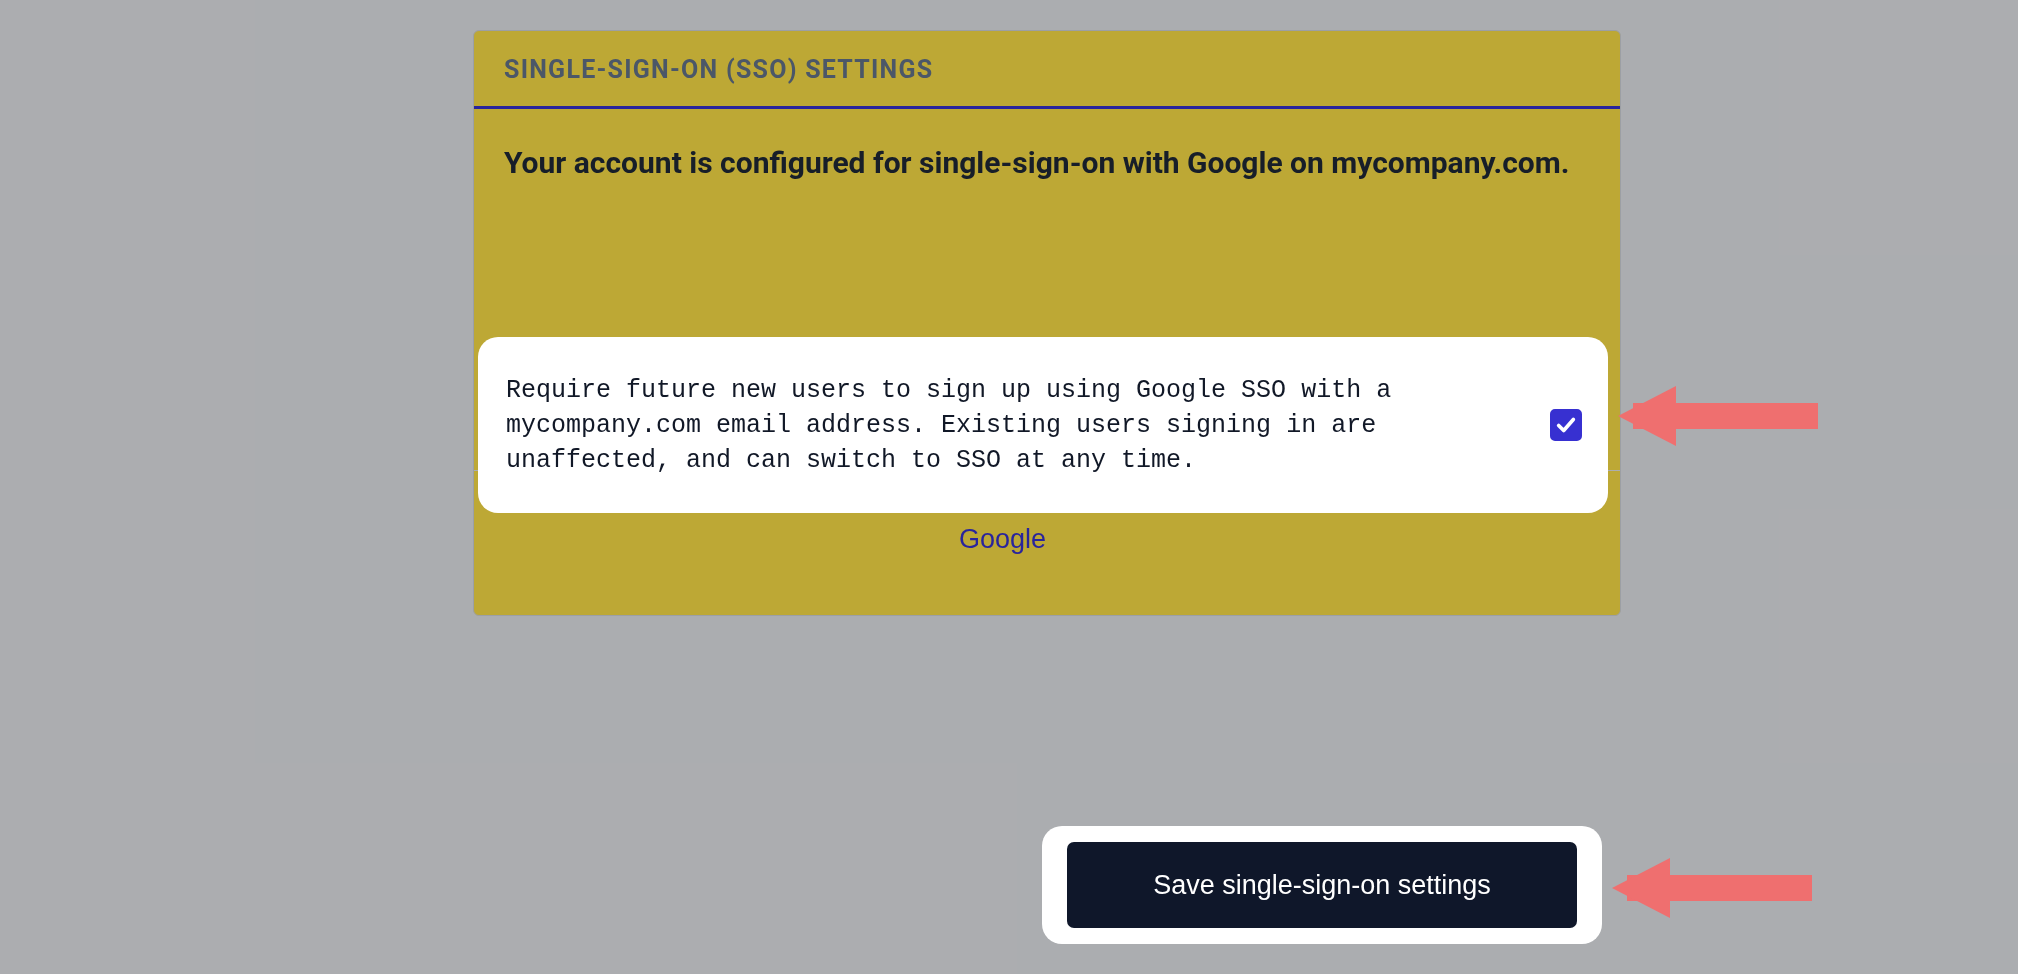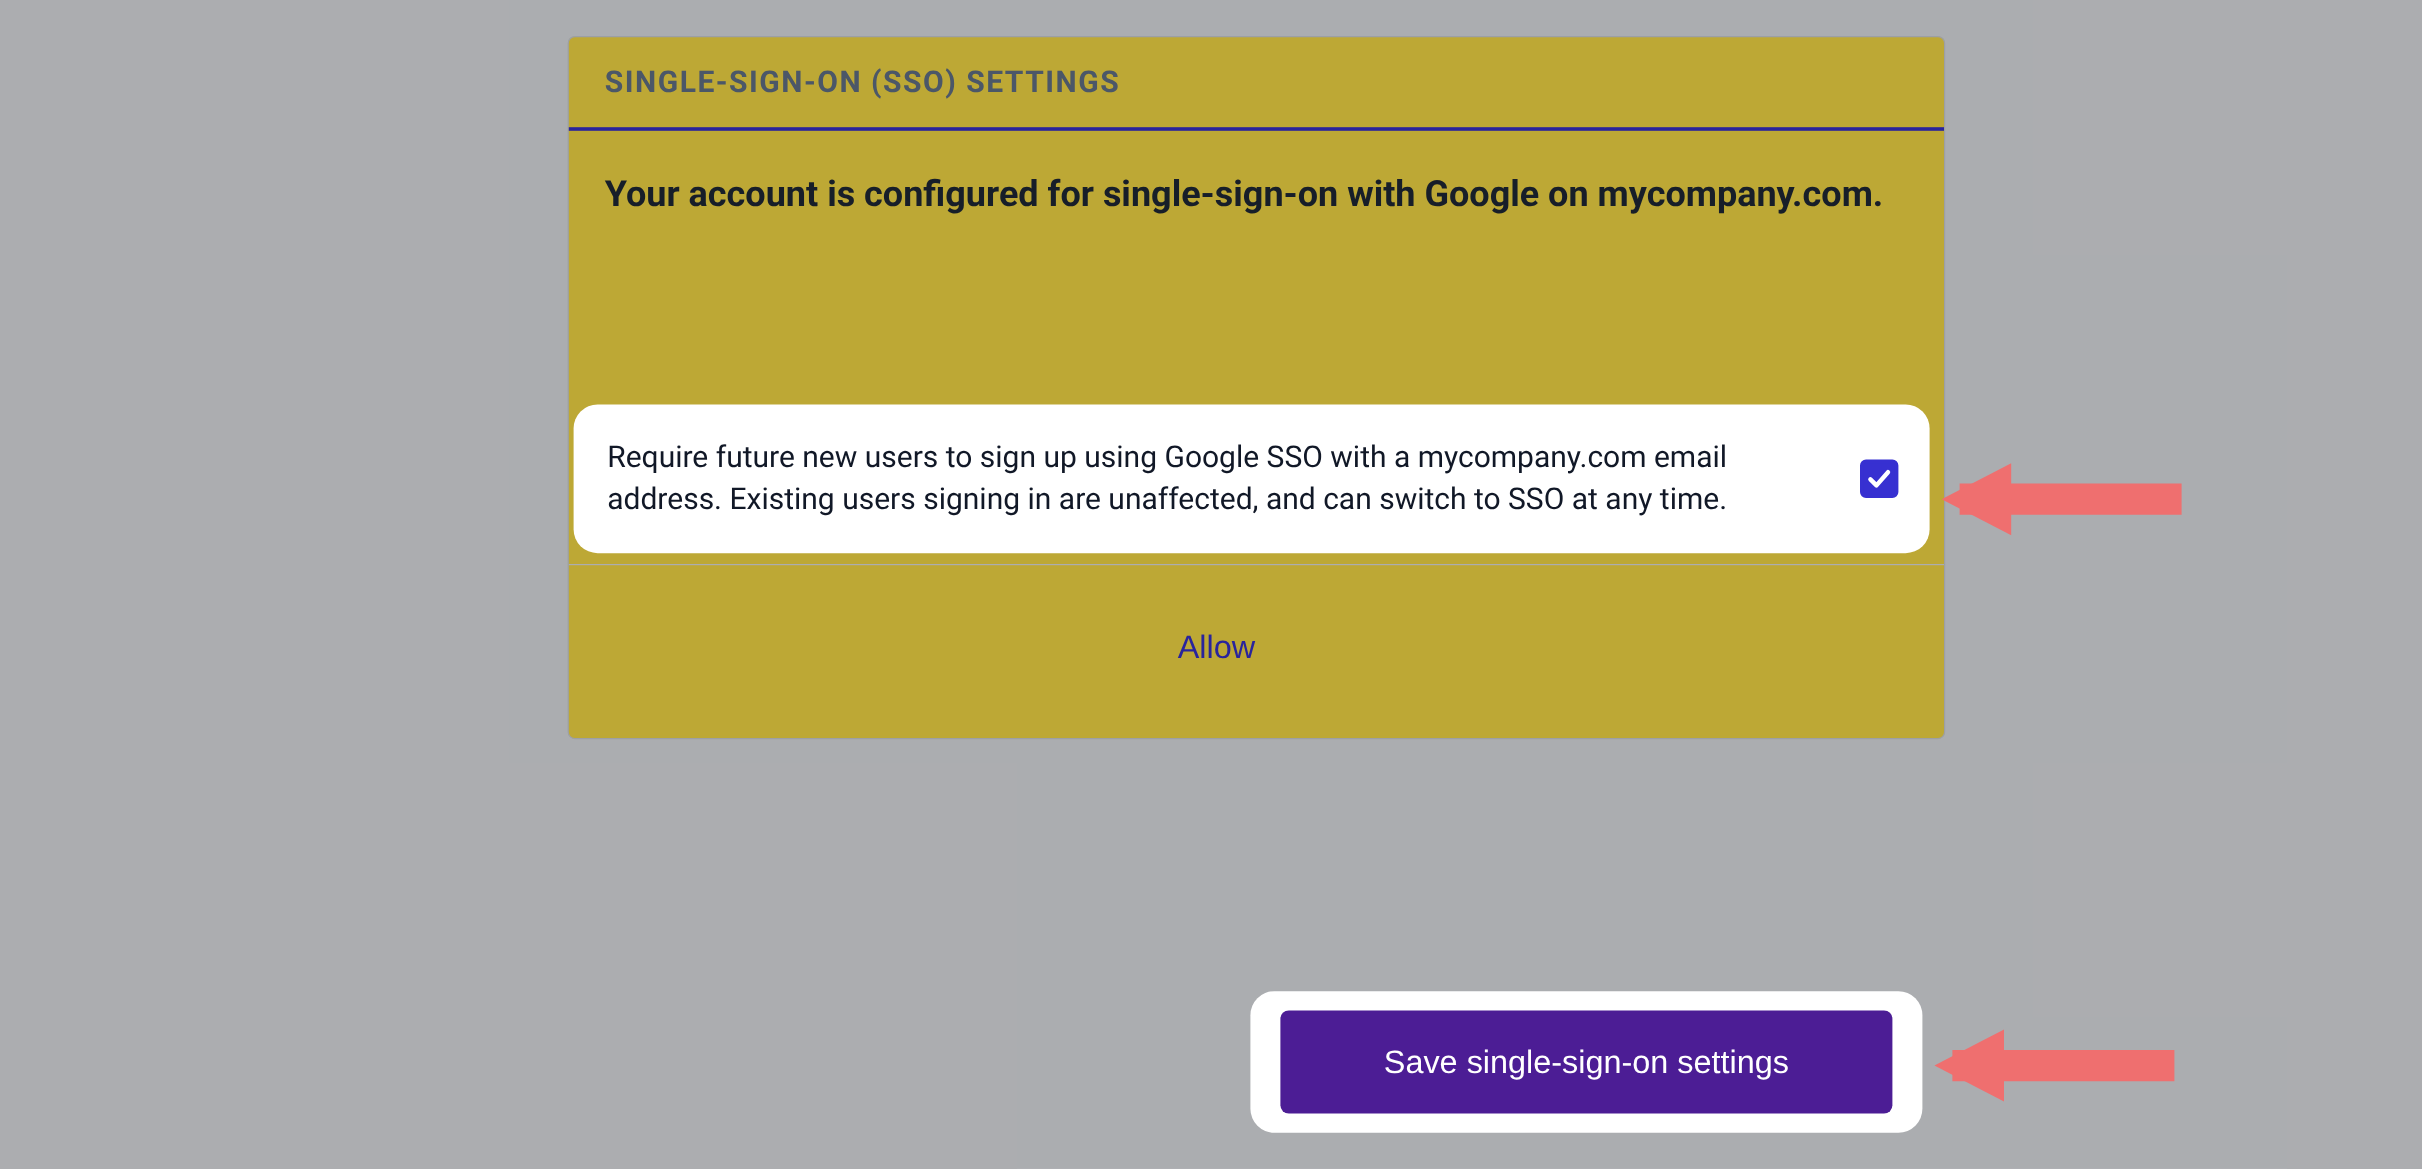--- a/index.html
+++ b/index.html
@@ -104,44 +104,45 @@
       color: #3730d1;
       background: none;
       border: none;
       cursor: pointer;
       padding: 10px 4px;
     }
     .btn-save {
       font-size: 27px;
       font-weight: 500;
       color: #fff;
-      background: #4c1d95;
+      background: #0f172a;
       border: none;
       border-radius: 7px;
       padding: 20px 36px;
       cursor: pointer;
     }
 
     
     .highlight {
       position: absolute;
       background: #fff;
       border-radius: 20px;
       z-index: 10;
       display: flex;
       align-items: center;
     }
     .highlight-option {
       top: 337px;
       left: 478px;
       width: 1130px;
-      height: 124px;
+      height: 176px;
       padding: 0 26px 0 28px;
       justify-content: space-between;
       gap: 40px;
+      font-family: Liberation Mono, monospace;
     }
     .highlight-option .option-text {
       font-size: 25px;
     }
     .highlight-save {
       top: 826px;
       left: 1042px;
       width: 560px;
       height: 118px;
       justify-content: center;
@@ -172,21 +173,21 @@
       <div class="checkbox checked"></div>
     </div>
 
     <div class="option-row">
       <div class="option-text">Allow anyone with a mycompany.com email address to self-join as a member of this Ready Five account using Google SSO.</div>
       <div class="checkbox"></div>
     </div>
 
   </div>
   <div class="panel-footer">
-    <button class="btn-cancel">Allow</button>
+    <button class="btn-cancel">Google</button>
 
     <div style="width:510px; height:86px; visibility:hidden;"></div>
   </div>
 </div>
 
 <div class="overlay"></div>
 
 <div class="highlight highlight-option">
   <div class="option-text">Require future new users to sign up using Google SSO with a mycompany.com email address. Existing users signing in are unaffected, and can switch to SSO at any time.</div>
   <div class="checkbox checked">

